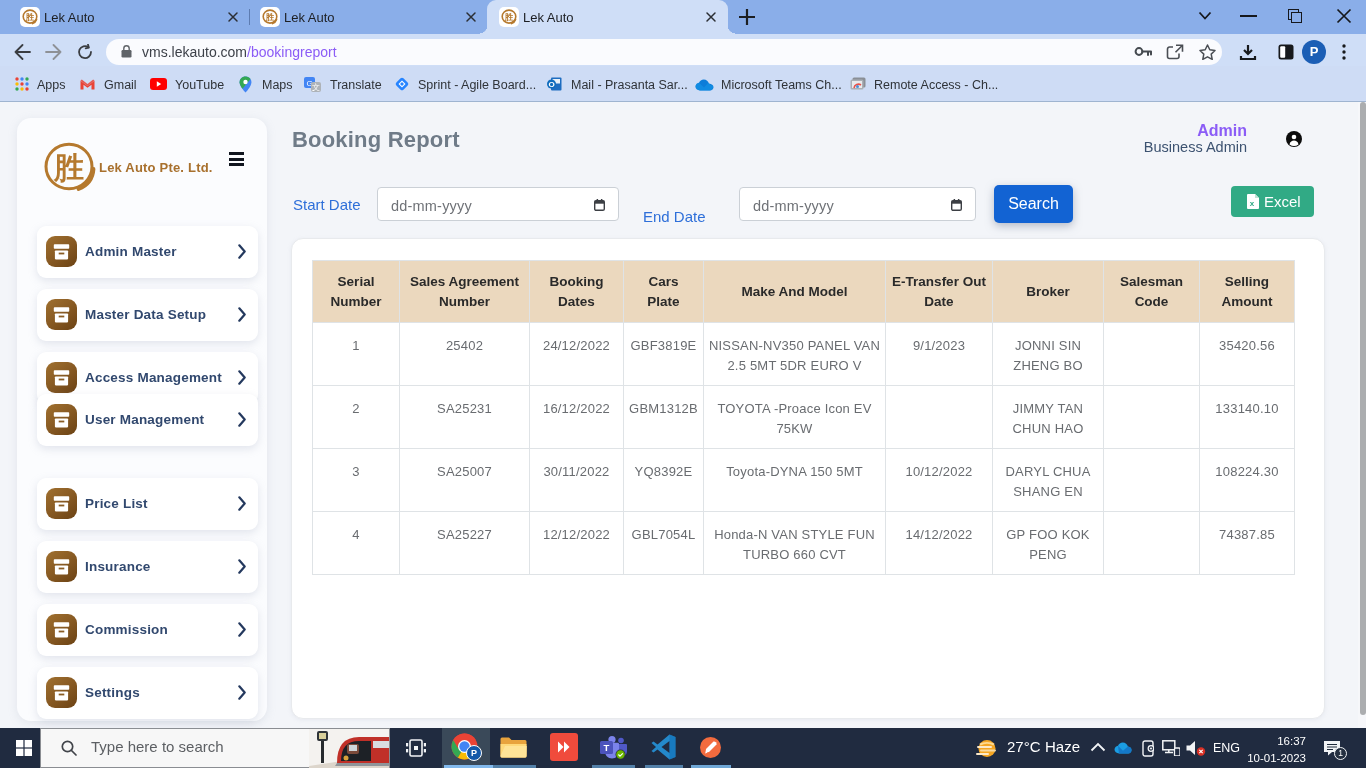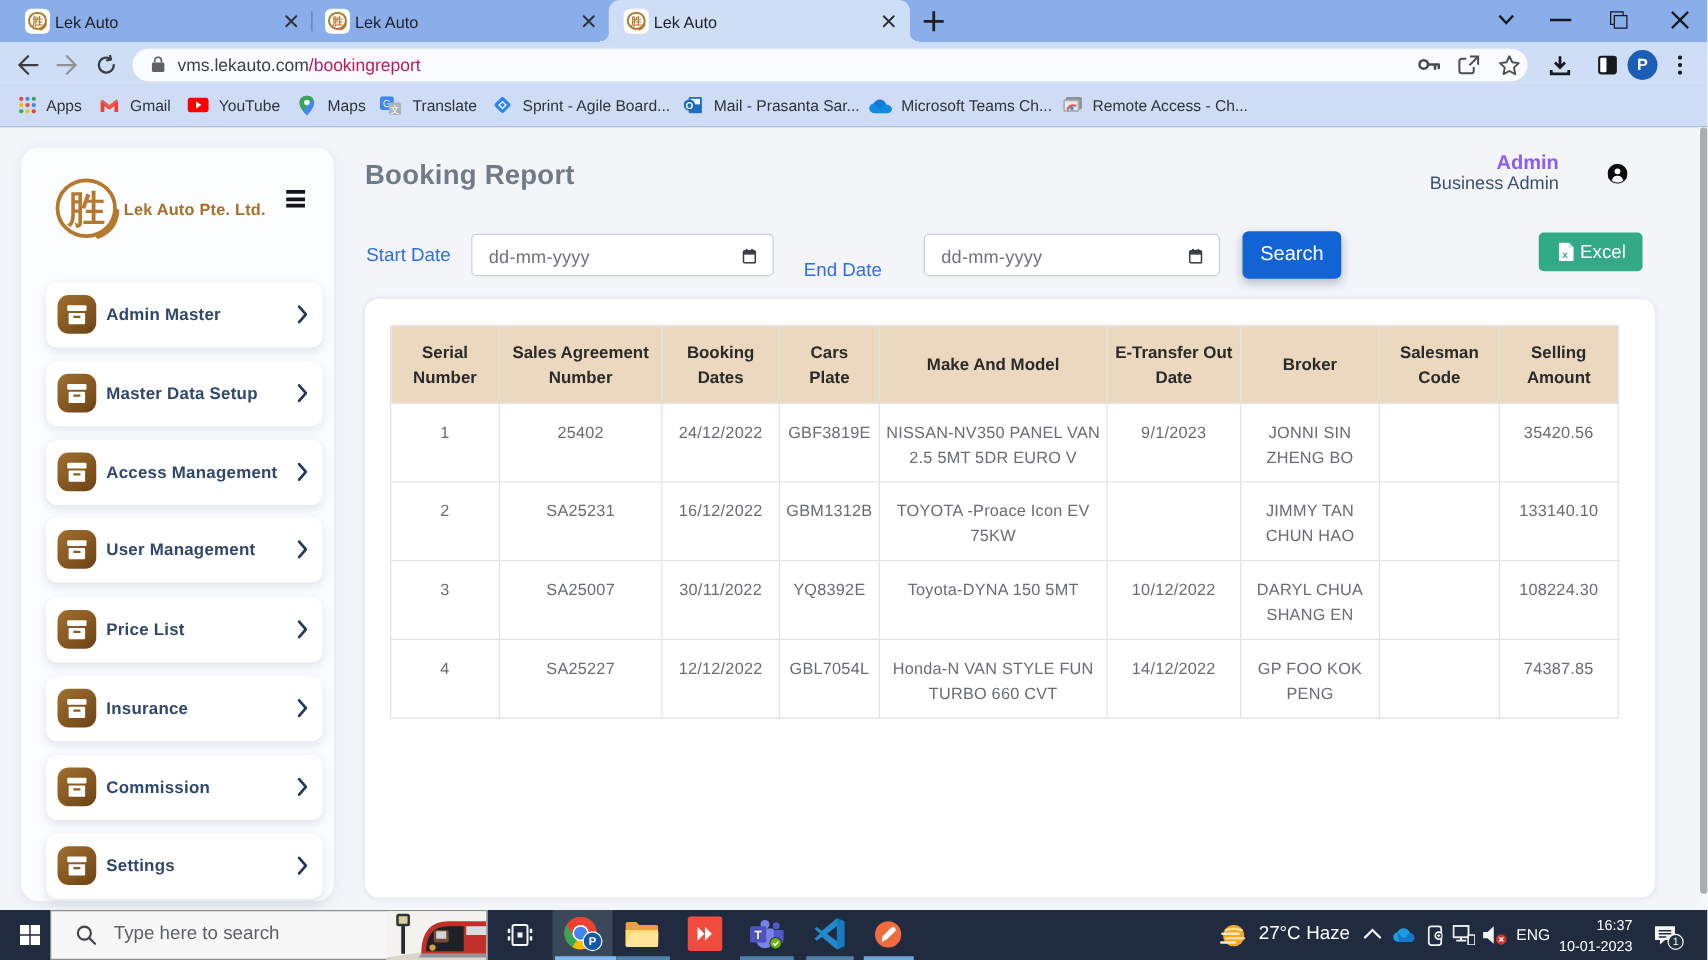--- a/index.html
+++ b/index.html
@@ -11,21 +11,21 @@
 #tabbar { left:0; top:0; width:1366px; height:34px; background:#8AAEE9; }
 .tabtitle { top:10px; font-size:13px; color:#1d1f23; }
 .favbox { top:7px; width:20px; height:20px; background:#fff; border-radius:5px; }
 .tabx { top:11px; width:12px; height:12px; }
 #activetab { left:487px; top:0; width:241px; height:34px; background:#CFDEF7; border-radius:9px 9px 0 0; }
 .tabdivider { top:9px; width:1px; height:16px; background:#5d7cb1; }
 
 #toolbar { left:0; top:34px; width:1366px; height:32px; background:#CFDEF7; }
 #omnibox { left:106px; top:39px; width:1116px; height:26px; background:#FAFBFE; border-radius:13px; }
 #urltext { left:142px; top:44px; font-size:14px; color:#3d4149; }
-#urltext span { color:#be185d; }
+#urltext span { color:#8b5cf6; }
 
 #bookmarks { left:0; top:66px; width:1366px; height:36px; background:#CEDCF5; border-bottom:1px solid #9FB4D0; }
 .bm { top:78px; font-size:12.5px; color:#2f3338; }
 
 
 #page { left:0; top:102px; width:1366px; height:626px; background:#F3F5F9; }
 #scrolltrack { left:1358px; top:102px; width:8px; height:626px; background:#F6F7FA; }
 #scrollthumb { left:1360px; top:102px; width:6px; height:613px; background:#ABADAF; border-radius:3px; }
 
 #sidebar { left:17px; top:118px; width:250px; height:603px; background:#FBFCFE; border-radius:14px; box-shadow:0 2px 10px rgba(150,160,180,0.18); }
@@ -270,21 +270,21 @@
       <div class="abs micon"><svg width="31" height="31" viewBox="0 0 31 31">
           <rect x="7.8" y="8.2" width="15.4" height="4.6" rx="0.8" fill="#fff"></rect>
           <rect x="8.9" y="14.4" width="13.2" height="9" rx="0.8" fill="#fff"></rect>
           <rect x="12.7" y="16.6" width="5.6" height="1.8" fill="#8a5c24"></rect>
         </svg></div>
       <span class="mtext abs">Access Management</span>
       <svg class="mchev abs" width="8" height="15" viewBox="0 0 8 15">
         <path d="M1.3 1.3 L6.7 7.5 L1.3 13.7" fill="none" stroke="#24395E" stroke-width="2.2" stroke-linecap="round" stroke-linejoin="round"></path>
       </svg>
     </div>
-  <div class="abs menuitem" style="top:414px;">
+  <div class="abs menuitem" style="top:394px;">
       <div class="abs micon"><svg width="31" height="31" viewBox="0 0 31 31">
           <rect x="7.8" y="8.2" width="15.4" height="4.6" rx="0.8" fill="#fff"></rect>
           <rect x="8.9" y="14.4" width="13.2" height="9" rx="0.8" fill="#fff"></rect>
           <rect x="12.7" y="16.6" width="5.6" height="1.8" fill="#8a5c24"></rect>
         </svg></div>
       <span class="mtext abs">User Management</span>
       <svg class="mchev abs" width="8" height="15" viewBox="0 0 8 15">
         <path d="M1.3 1.3 L6.7 7.5 L1.3 13.7" fill="none" stroke="#24395E" stroke-width="2.2" stroke-linecap="round" stroke-linejoin="round"></path>
       </svg>
     </div>

